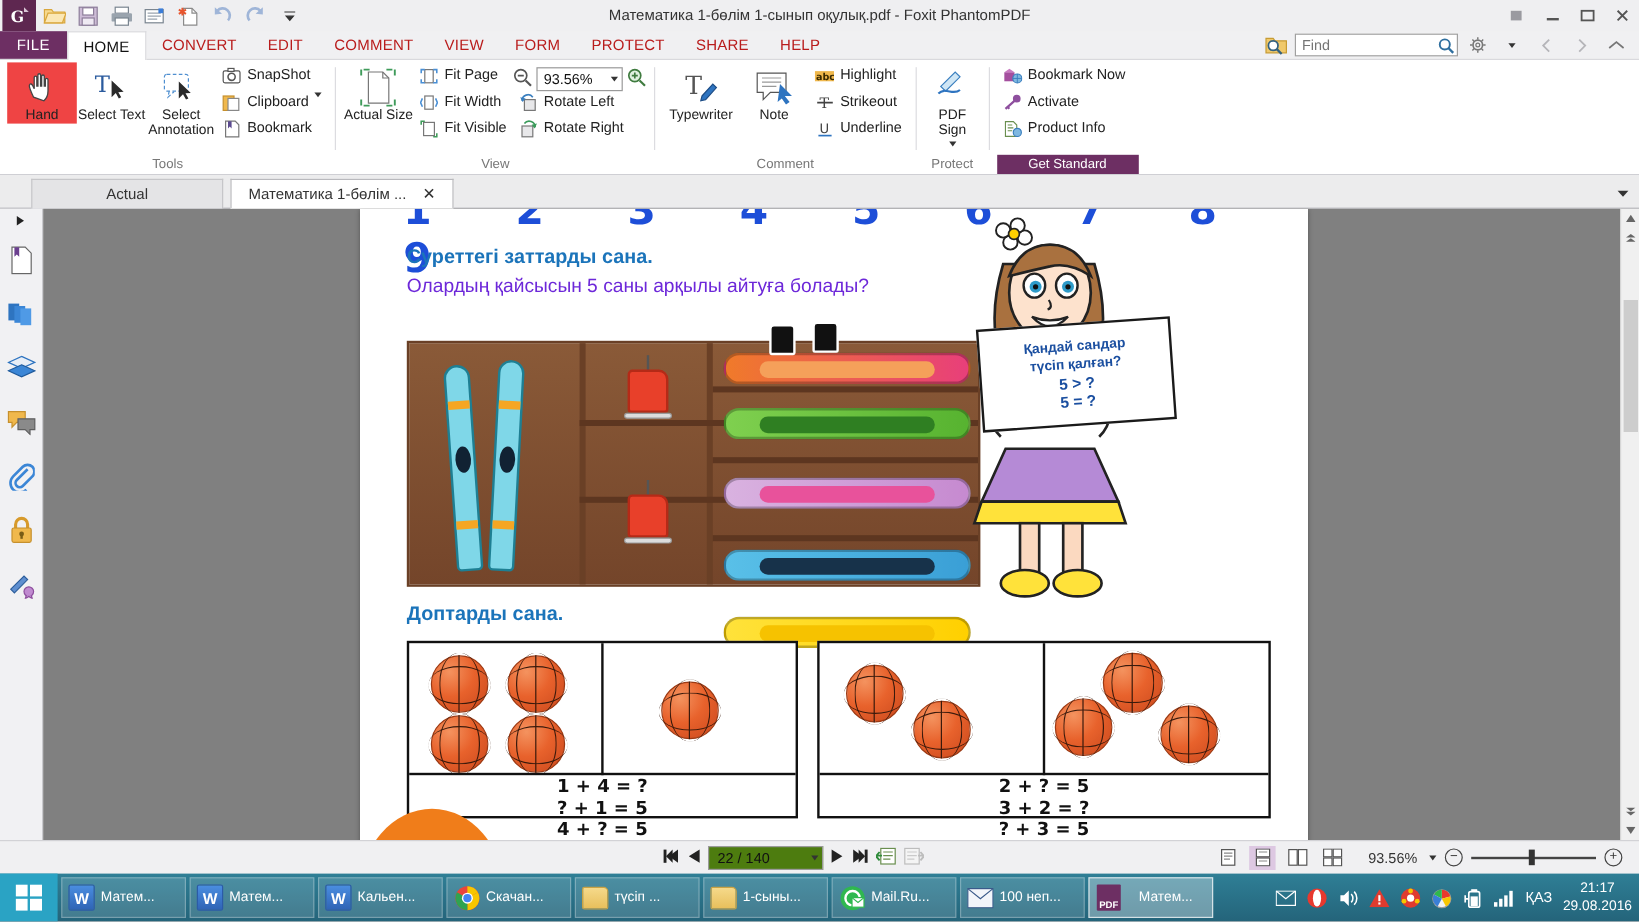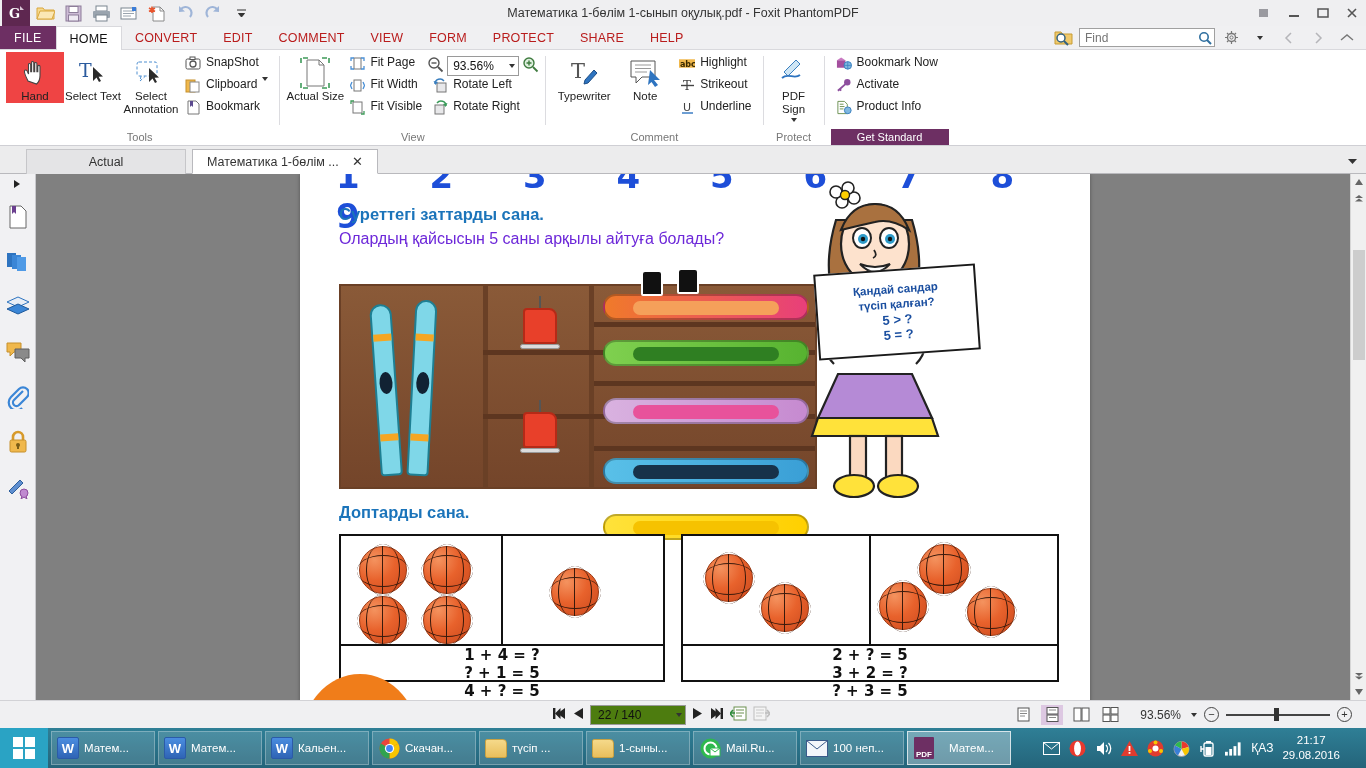--- a/index.html
+++ b/index.html
@@ -228,21 +228,21 @@
   }
   .startbtn { width: 48px; height: 40px; background: #2aa3c4; display: flex; align-items: center; justify-content: center; }
   .tbitem {
     height: 34px; min-width: 104px; max-width: 104px; margin-left: 3px;
     background: rgba(255,255,255,.14); border: 1px solid rgba(255,255,255,.28);
     display: flex; align-items: center; gap: 5px; padding: 0 5px;
     color: #fff; font-size: 11.5px; overflow: hidden; white-space: nowrap;
   }
   .tbitem.active { background: rgba(255,255,255,.34); border-color: rgba(255,255,255,.7); gap: 14px; }
   .tbicon { width: 22px; height: 22px; flex: 0 0 22px; display: flex; align-items: center; justify-content: center; }
-  .tray { margin-left: auto; display: flex; align-items: center; gap: 9px; padding-right: 20px; }
+  .tray { margin-left: auto; display: flex; align-items: center; gap: 9px; padding-right: 0; }
   .trayicon { width: 17px; height: 17px; display:flex; align-items:center; justify-content:center; }
   .traylang { color: #fff; font-size: 12px; }
   .clock { color: #fff; font-size: 11.5px; text-align: center; line-height: 15px; padding-right: 6px; }
   .wordicon { width: 22px; height: 22px; background: linear-gradient(#4a8de0,#2f64b5); border:1px solid #2b5ba8; color:#fff; font-weight:700; font-size:13px; display:flex; align-items:center; justify-content:center; border-radius:2px; }
   .foldericon { width: 22px; height: 19px; background: linear-gradient(#f5d98a,#e8bf5c); border:1px solid #c9a243; border-radius: 2px 4px 2px 2px; }
   .foxiticon { width:20px;height:22px;background:#6d2f63;color:#fff;font-size:8px;display:flex;align-items:flex-end;justify-content:center;font-weight:700;border-radius:1px; }
 </style>
 </head>
 <body>
 

